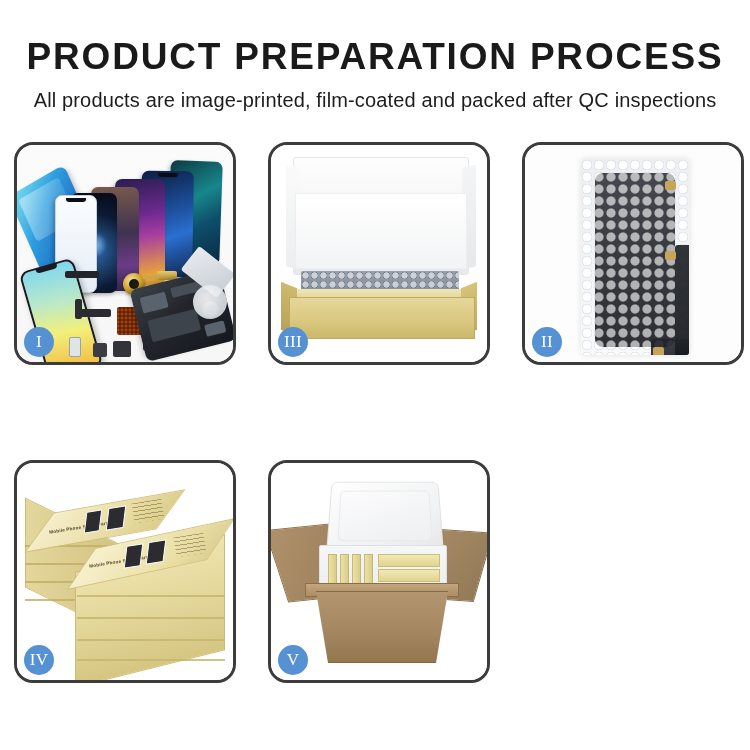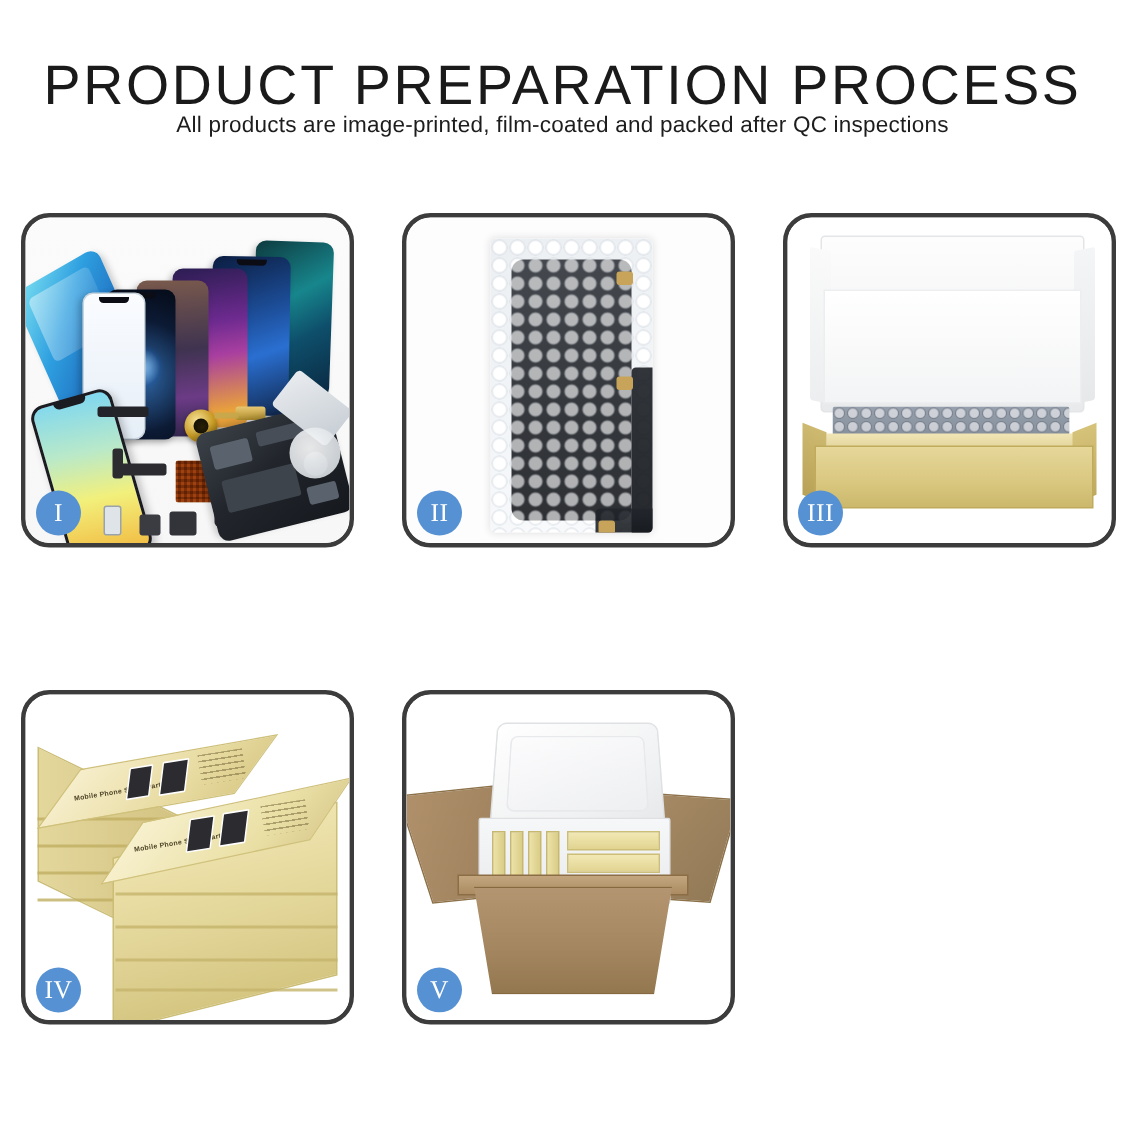--- a/index.html
+++ b/index.html
@@ -8,27 +8,28 @@
     background: #ffffff;
     font-family: "Liberation Sans", sans-serif;
     overflow: hidden;
     position: relative;
   }
   .header { padding-top: 38px; text-align: center; }
   .title {
     font-size: 37px;
     letter-spacing: 1.8px;
     color: #1a1a1a;
-    font-weight: 400;
+    font-weight: 700;
     line-height: 1.0;
     white-space: nowrap;
   }
   .subtitle {
-    font-size: 15px;
+    font-size: 20px;
     color: #1d1d1d;
+    margin-top: 14px;
     letter-spacing: .15px;
     white-space: nowrap;
   }
 
   .grid {
     position: absolute;
     left: 14px; top: 142px;
     width: 722px;
     display: grid;
     grid-template-columns: repeat(3, 222px);
@@ -337,44 +338,44 @@
         <i></i>
         <i></i>
       </div>
       <div class="tool"></div>
       <div class="tool2"></div>
     </div>
     <div class="badge">I</div>
   </div>
 
   <div class="panel">
-    <div class="panel-inner p2">
-      <div class="bwrap">
-        <div class="flexstrip"></div>
-        <div class="flexfoot"></div>
-        <div class="tab tabA"></div>
-        <div class="tab tabB"></div>
-        <div class="tab tabC"></div>
-
-      </div>
-    </div>
-    <div class="badge">II</div>
-  </div>
-
-  <div class="panel">
     <div class="panel-inner p3">
       <div class="foamlid"></div>
       <div class="foamface"></div>
       <div class="bubfill"></div>
       <div class="boxinner"></div>
       <div class="boxleft"></div>
       <div class="boxright"></div>
       <div class="boxfront"></div>
     </div>
     <div class="badge">III</div>
+  </div>
+
+  <div class="panel">
+    <div class="panel-inner p2">
+      <div class="bwrap">
+        <div class="flexstrip"></div>
+        <div class="flexfoot"></div>
+        <div class="tab tabA"></div>
+        <div class="tab tabB"></div>
+        <div class="tab tabC"></div>
+
+      </div>
+    </div>
+    <div class="badge">II</div>
   </div>
 
   <div class="panel">
     <div class="panel-inner p4">
       <div class="stack">
         <div class="sbox A1"></div>
         <div class="slabL" style="top:66px"></div>
         <div class="slabL" style="top:84px"></div>
         <div class="slabL" style="top:102px"></div>
         <div class="slabL" style="top:120px"></div>

